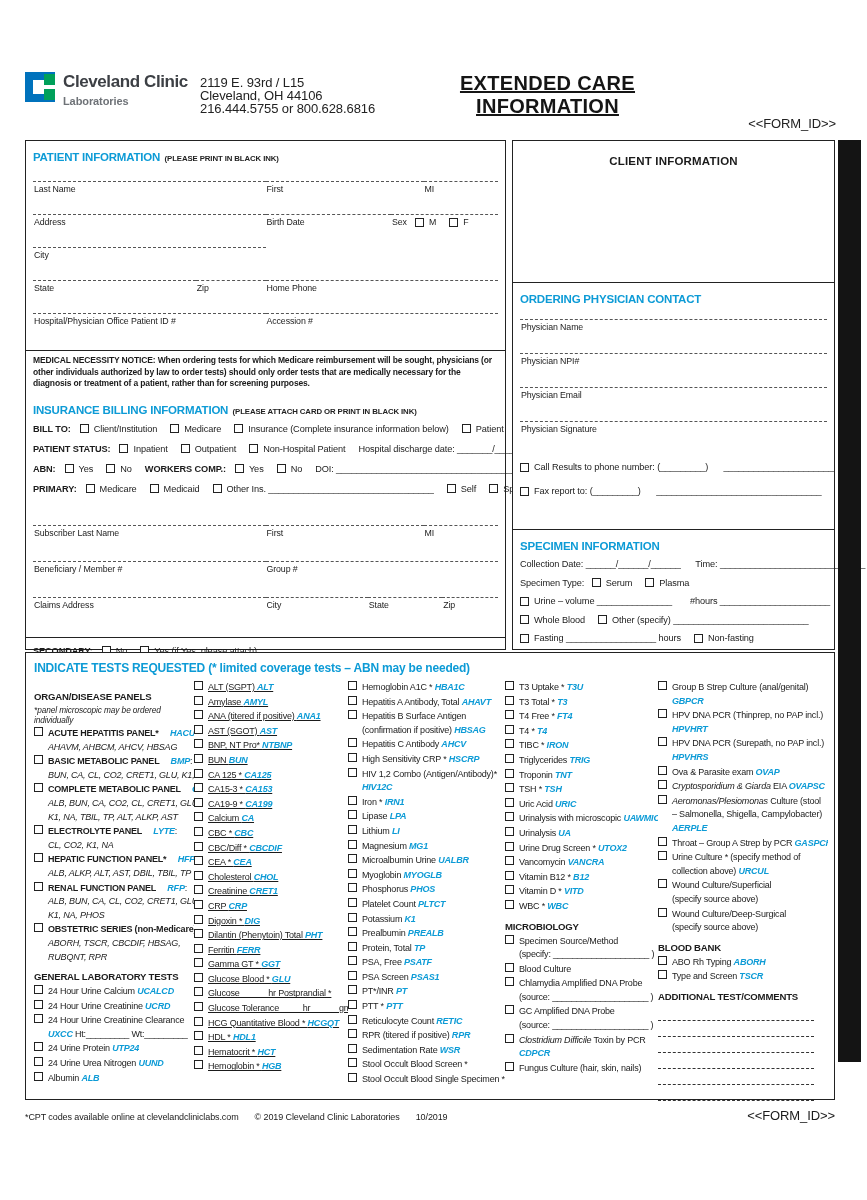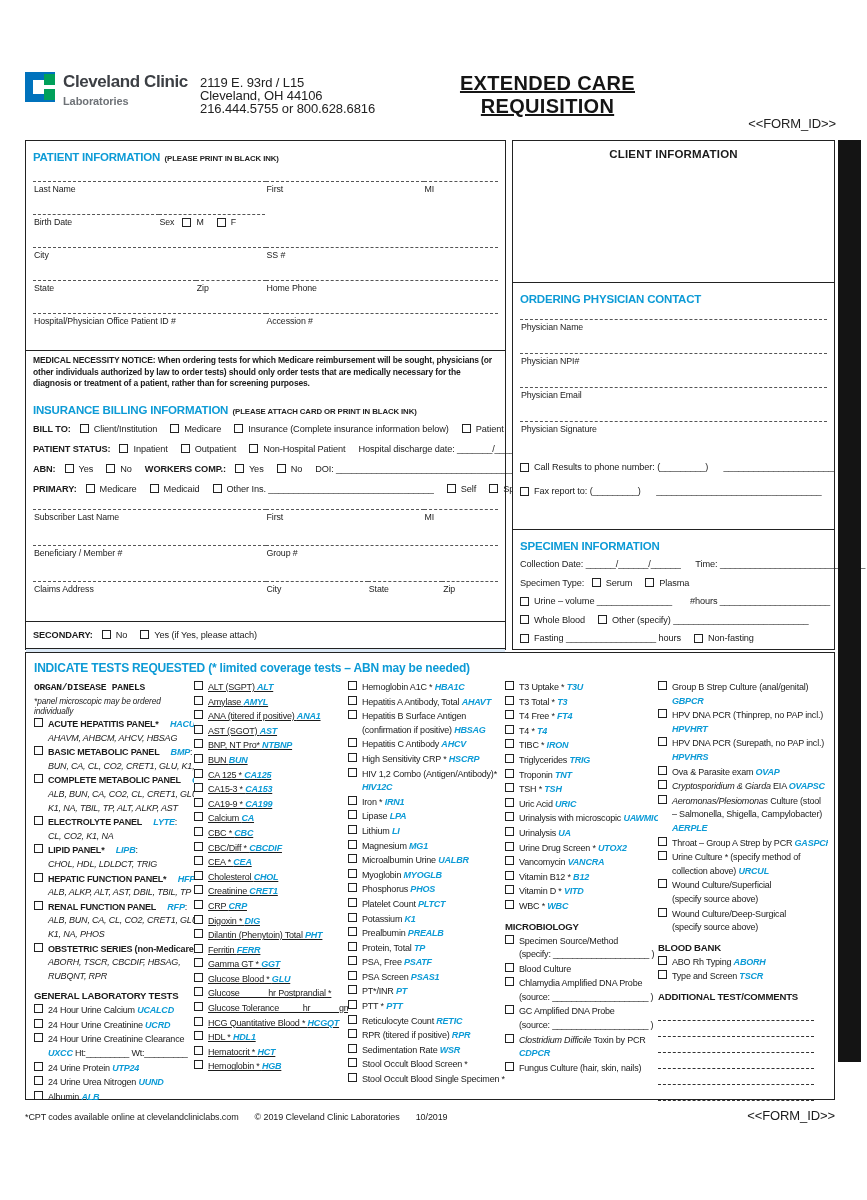--- a/index.html
+++ b/index.html
@@ -30,55 +30,55 @@
   .sec-head{margin:2px 0 1px;}
   .bluehead{color:#0d9bd6;font-weight:bold;font-size:11.5px;letter-spacing:-0.2px;}
   .headnote{color:#222;font-weight:bold;font-size:7.8px;}
   
   .frow{display:flex;}
   .fcell{box-sizing:border-box;border-top:1.5px dashed #555;padding:2px 6px 0 1px;
          font-size:8.8px;display:flex;align-items:flex-start;}
   .flabel{margin-right:8px;}
   .sec-patient .frows{margin-top:16px;}
   .sec-patient .frow{height:33px;}
-  .sec-insurance .frows{margin-top:10px;text-align:right;}
+  .sec-insurance .frows{margin-top:26px;text-align:right;}
   .sec-insurance .frow{height:36px;}
   .sec-physician .frow{height:34px;}
   
   .segline{display:flex;align-items:center;white-space:pre;font-size:9.2px;}
   .sec-insurance .segline{height:20px;}
   .sec-secondary .segline,.sec-diagnosis .segline{height:18px;}
   .sec-physician .seglines .segline{height:24px;}
   .sec-specimen .segline{height:18.5px;}
   .sb{font-weight:bold;margin-right:9px;}
   .si{font-style:italic;}
   .sc{color:#0d9bd6;font-style:italic;font-weight:bold;}
   .sp{flex:1;}
   .opt{display:inline-flex;align-items:center;margin-right:13px;}
   .cb{display:inline-block;width:7px;height:7px;border:1.1px solid #222;flex:none;
       margin-right:5px;background:#fff;}
   .notice-text{font-size:8.5px;font-weight:bold;line-height:11.5px;letter-spacing:-0.15px;}
   .sec-diagnosis{background:#dbe9f6;}
   
   .sec-client{height:141px;text-align:center;}
-  .client-title{font-size:11.5px;font-weight:bold;margin-top:3px;letter-spacing:0.2px;}
+  .client-title{font-size:11.5px;font-weight:bold;margin-top:10px;letter-spacing:0.2px;}
   .sec-physician{height:247px;}
   .sec-specimen{height:117px;}
   
   .tests-head{padding:5px 8px 2px;}
   .tests-head .bluehead{font-size:12px;}
   #tests-grid{display:flex;padding:3px 8px 0;height:420px;overflow:hidden;}
   .tcol{box-sizing:border-box;flex:none;overflow:hidden;}
   .tcol:nth-child(1){width:160px;}
   .tcol:nth-child(2){width:154px;text-decoration:underline;}
   .tcol:nth-child(3){width:157px;}
   .tcol:nth-child(4){width:153px;}
   .tcol:nth-child(5){width:170px;}
   .tgh{font-weight:bold;font-size:9.6px;margin:7px 0 3px;letter-spacing:-0.2px;}
-  .tcol .tgh:first-child{margin-top:1px;font-family:Liberation Mono, monospace;}
+  .tcol .tgh:first-child{margin-top:10px;}
   .tnote{font-style:italic;font-size:8.3px;margin:0 0 2px;}
   .titem{margin-bottom:1px;}
   .tline{font-size:9px;line-height:13.6px;white-space:nowrap;letter-spacing:-0.2px;}
   .tline .cb{margin-right:5px;vertical-align:0;}
   .tsub{padding-left:14px;}
   .tblank{height:15px;border-bottom:1.5px dashed #333;width:92%;}
   
   .footer{position:absolute;left:25px;top:1108px;width:810px;display:flex;align-items:baseline;font-size:9px;}
   .footer .fgap{margin-right:16px;}
   .footer .form-id-bottom{margin-left:auto;font-size:13px;}
@@ -99,21 +99,21 @@
       <div class="logo-sub">Laboratories</div>
     </div>
   </div>
   <div class="address">
     <div>2119 E. 93rd / L15</div>
     <div>Cleveland, OH 44106</div>
     <div>216.444.5755 or 800.628.6816</div>
   </div>
   <div class="title">
     <div>EXTENDED CARE</div>
-    <div>REQUISITION</div>
+    <div>INFORMATION</div>
   </div>
   <div class="form-id-top">&lt;&lt;FORM_ID&gt;&gt;</div>
 
   <div class="left-box box divided">
     <div class="sec sec-patient">
       <div class="sec-head">
         <span class="bluehead">PATIENT INFORMATION</span>
         <span class="headnote">(PLEASE PRINT IN BLACK INK)</span>
       </div>
       <div class="frows">
@@ -122,42 +122,42 @@
               <span class="flabel">Last Name</span>
             </div>
             <div class="fcell" style="width: 34%;">
               <span class="flabel">First</span>
             </div>
             <div class="fcell" style="width: 16%;">
               <span class="flabel">MI</span>
             </div>
           </div>
           <div class="frow">
+            <div class="fcell" style="width: 50%;">
+              <span class="flabel">Address</span>
+            </div>
             <div class="fcell" style="width: 27%;">
               <span class="flabel">Birth Date</span>
             </div>
             <div class="fcell" style="width: 23%;">
               <span class="flabel">Sex</span>
               <span class="opt">
                 <span class="cb"></span>
                 <span>M</span>
               </span>
               <span class="opt">
                 <span class="cb"></span>
                 <span>F</span>
               </span>
             </div>
           </div>
           <div class="frow">
             <div class="fcell" style="width: 50%;">
               <span class="flabel">City</span>
             </div>
-            <div class="fcell" style="width: 50%;">
-              <span class="flabel">SS #</span>
-            </div>
           </div>
           <div class="frow">
             <div class="fcell" style="width: 35%;">
               <span class="flabel">State</span>
             </div>
             <div class="fcell" style="width: 15%;">
               <span class="flabel">Zip</span>
             </div>
             <div class="fcell" style="width: 50%;">
               <span class="flabel">Home Phone</span>
@@ -303,24 +303,20 @@
           <div class="titem">
             <div class="tline"><span class="cb"></span><span class="sb">COMPLETE METABOLIC PANEL </span><span class="sc">CMP</span></div>
             <div class="tline tsub"><span class="si">ALB, BUN, CA, CO2, CL, CRET1, GLU,</span></div>
             <div class="tline tsub"><span class="si">K1, NA, TBIL, TP, ALT, ALKP, AST</span></div>
           </div>
           <div class="titem">
             <div class="tline"><span class="cb"></span><span class="sb">ELECTROLYTE PANEL </span><span class="sc">LYTE</span><span>:</span></div>
             <div class="tline tsub"><span class="si">CL, CO2, K1, NA</span></div>
           </div>
           <div class="titem">
-            <div class="tline"><span class="cb"></span><span class="sb">LIPID PANEL* </span><span class="sc">LIPB</span><span>:</span></div>
-            <div class="tline tsub"><span class="si">CHOL, HDL, LDLDCT, TRIG</span></div>
-          </div>
-          <div class="titem">
             <div class="tline"><span class="cb"></span><span class="sb">HEPATIC FUNCTION PANEL* </span><span class="sc">HFP</span></div>
             <div class="tline tsub"><span class="si">ALB, ALKP, ALT, AST, DBIL, TBIL, TP</span></div>
           </div>
           <div class="titem">
             <div class="tline"><span class="cb"></span><span class="sb">RENAL FUNCTION PANEL </span><span class="sc">RFP</span><span>:</span></div>
             <div class="tline tsub"><span class="si">ALB, BUN, CA, CL, CO2, CRET1, GLU,</span></div>
             <div class="tline tsub"><span class="si">K1, NA, PHOS</span></div>
           </div>
           <div class="titem">
             <div class="tline"><span class="cb"></span><span class="sb">OBSTETRIC SERIES (non-Medicare):</span></div>

